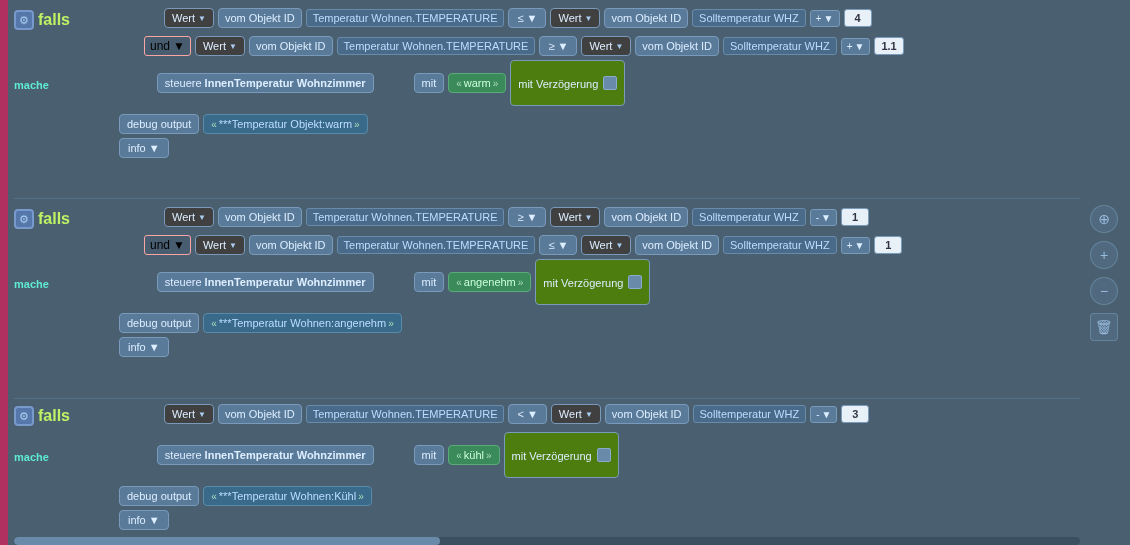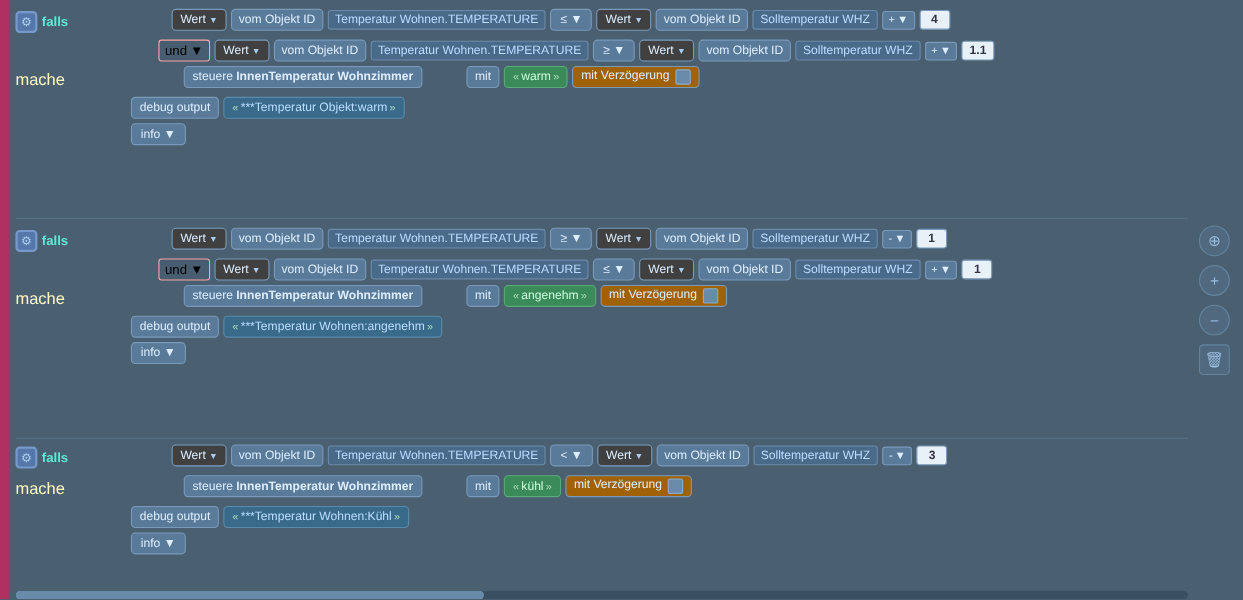--- a/index.html
+++ b/index.html
@@ -31,30 +31,30 @@
       background: #b03060;
     }
 
     .block-section {
       position: absolute;
       left: 14px;
     }
 
     
     .falls-label {
-      color: #5eead4;
-      font-size: 12px;
+      color: #bef264;
+      font-size: 16px;
       font-weight: bold;
       display: inline-block;
     }
 
     .mache-label {
-      color: #fef9c3;
-      font-size: 15px;
-      font-weight: normal;
+      color: #5eead4;
+      font-size: 11px;
+      font-weight: bold;
     }
 
     
     .gear-icon {
       width: 20px;
       height: 20px;
       background: #5577aa;
       border: 2px solid #7799cc;
       border-radius: 4px;
       display: inline-flex;
@@ -179,28 +179,28 @@
       white-space: nowrap;
     }
 
     .str-quote {
       color: #aaddbb;
       font-size: 10px;
     }
 
     
     .delay-block {
-      background: #a16207;
-      border: 1px solid #7a9abc;
-      border-radius: 4px;
-      color: #ddeeff;
-      padding: 2px 7px;
-      font-size: 11px;
-      display: inline-flex;
-      align-items: flex-start;
+      background: #4d7c0f;
+      border: 1px solid #7a9abc;
+      border-radius: 4px;
+      color: #ddeeff;
+      padding: 15px 7px;
+      font-size: 11px;
+      display: inline-flex;
+      align-items: flex-end;
       gap: 5px;
       white-space: nowrap;
     }
 
     .checkbox {
       width: 14px;
       height: 14px;
       background: #6a8aaa;
       border: 1px solid #8aaccc;
       border-radius: 2px;

